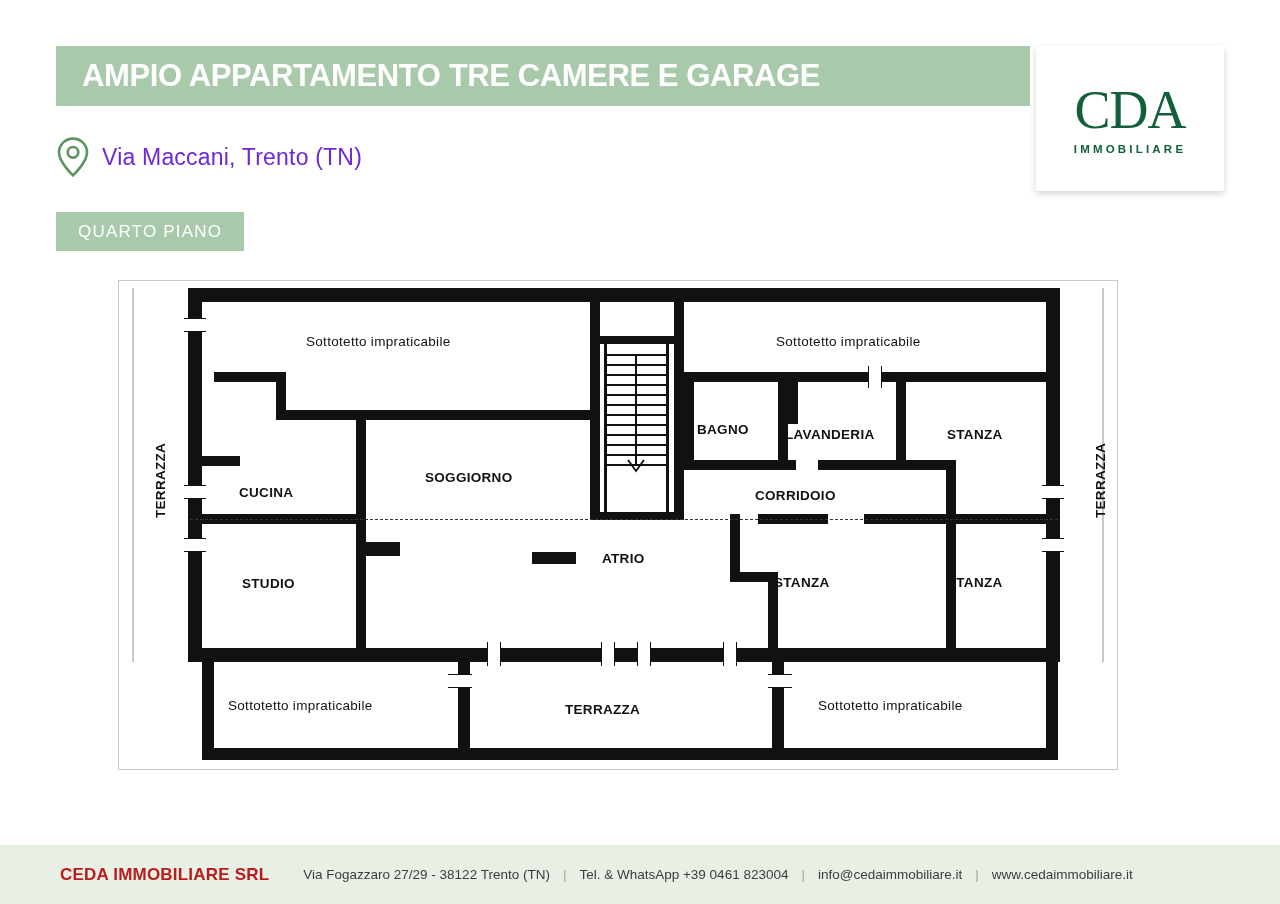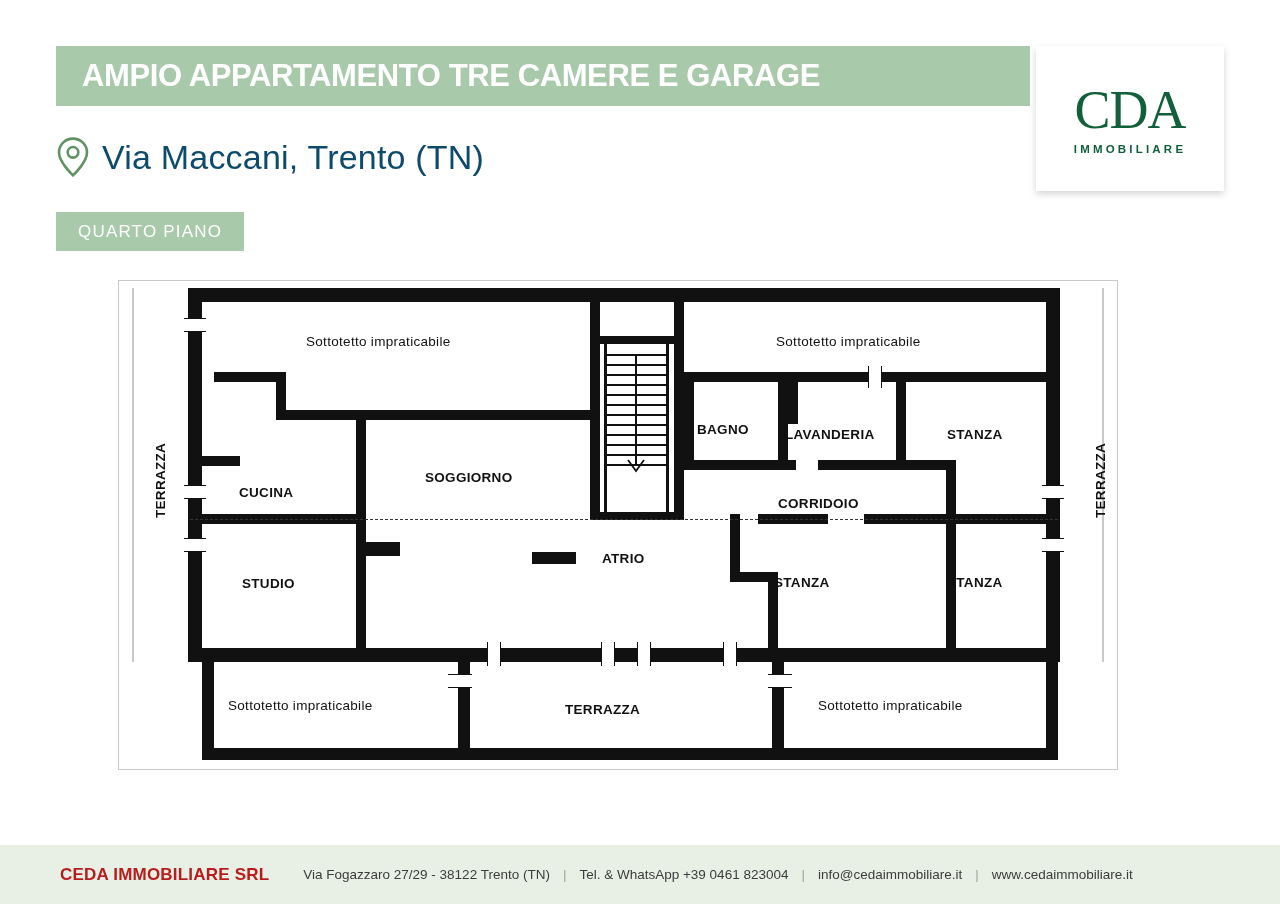--- a/index.html
+++ b/index.html
@@ -77,22 +77,22 @@
     align-items: center;
     height: 48px;
   }
   .pin-icon {
     width: 34px;
     height: 40px;
     margin-right: 12px;
     flex: none;
   }
   .address-text {
-    font-size: 34px;
-    color: #0c4a6e;
+    font-size: 23px;
+    color: #6d28d9;
     letter-spacing: 0.2px;
   }
 
   .floor-badge {
     position: absolute;
     left: 56px;
     top: 212px;
     height: 39px;
     background: #a9c9ab;
     color: #ffffff;
@@ -294,21 +294,21 @@
 
     <div class="lbl reg" style="left:188px; top:54px;">Sottotetto impraticabile</div>
     <div class="lbl reg" style="left:658px; top:54px;">Sottotetto impraticabile</div>
     <div class="lbl" style="left:121px; top:165px;margin-top:40px;">CUCINA</div>
     <div class="lbl" style="left:307px; top:190px;">SOGGIORNO</div>
     <div class="lbl" style="left:124px; top:296px;">STUDIO</div>
     <div class="lbl" style="left:484px; top:271px;">ATRIO</div>
     <div class="lbl" style="left:579px; top:142px;">BAGNO</div>
     <div class="lbl" style="left:667px; top:147px;">LAVANDERIA</div>
     <div class="lbl" style="left:829px; top:147px;">STANZA</div>
-    <div class="lbl" style="left:637px; top:216px;margin-left:23px;">CORRIDOIO</div>
+    <div class="lbl" style="left:637px; top:208px;">CORRIDOIO</div>
     <div class="lbl" style="left:656px; top:295px;">STANZA</div>
     <div class="lbl" style="left:829px; top:295px;">STANZA</div>
 
     <div class="lbl vert" style="left:35px; top:238px;">TERRAZZA</div>
     <div class="lbl vert" style="left:975px; top:238px;">TERRAZZA</div>
 
     <div class="lbl reg" style="left:110px; top:418px;">Sottotetto impraticabile</div>
     <div class="lbl" style="left:447px; top:422px;">TERRAZZA</div>
     <div class="lbl reg" style="left:700px; top:418px;">Sottotetto impraticabile</div>
   </div>

